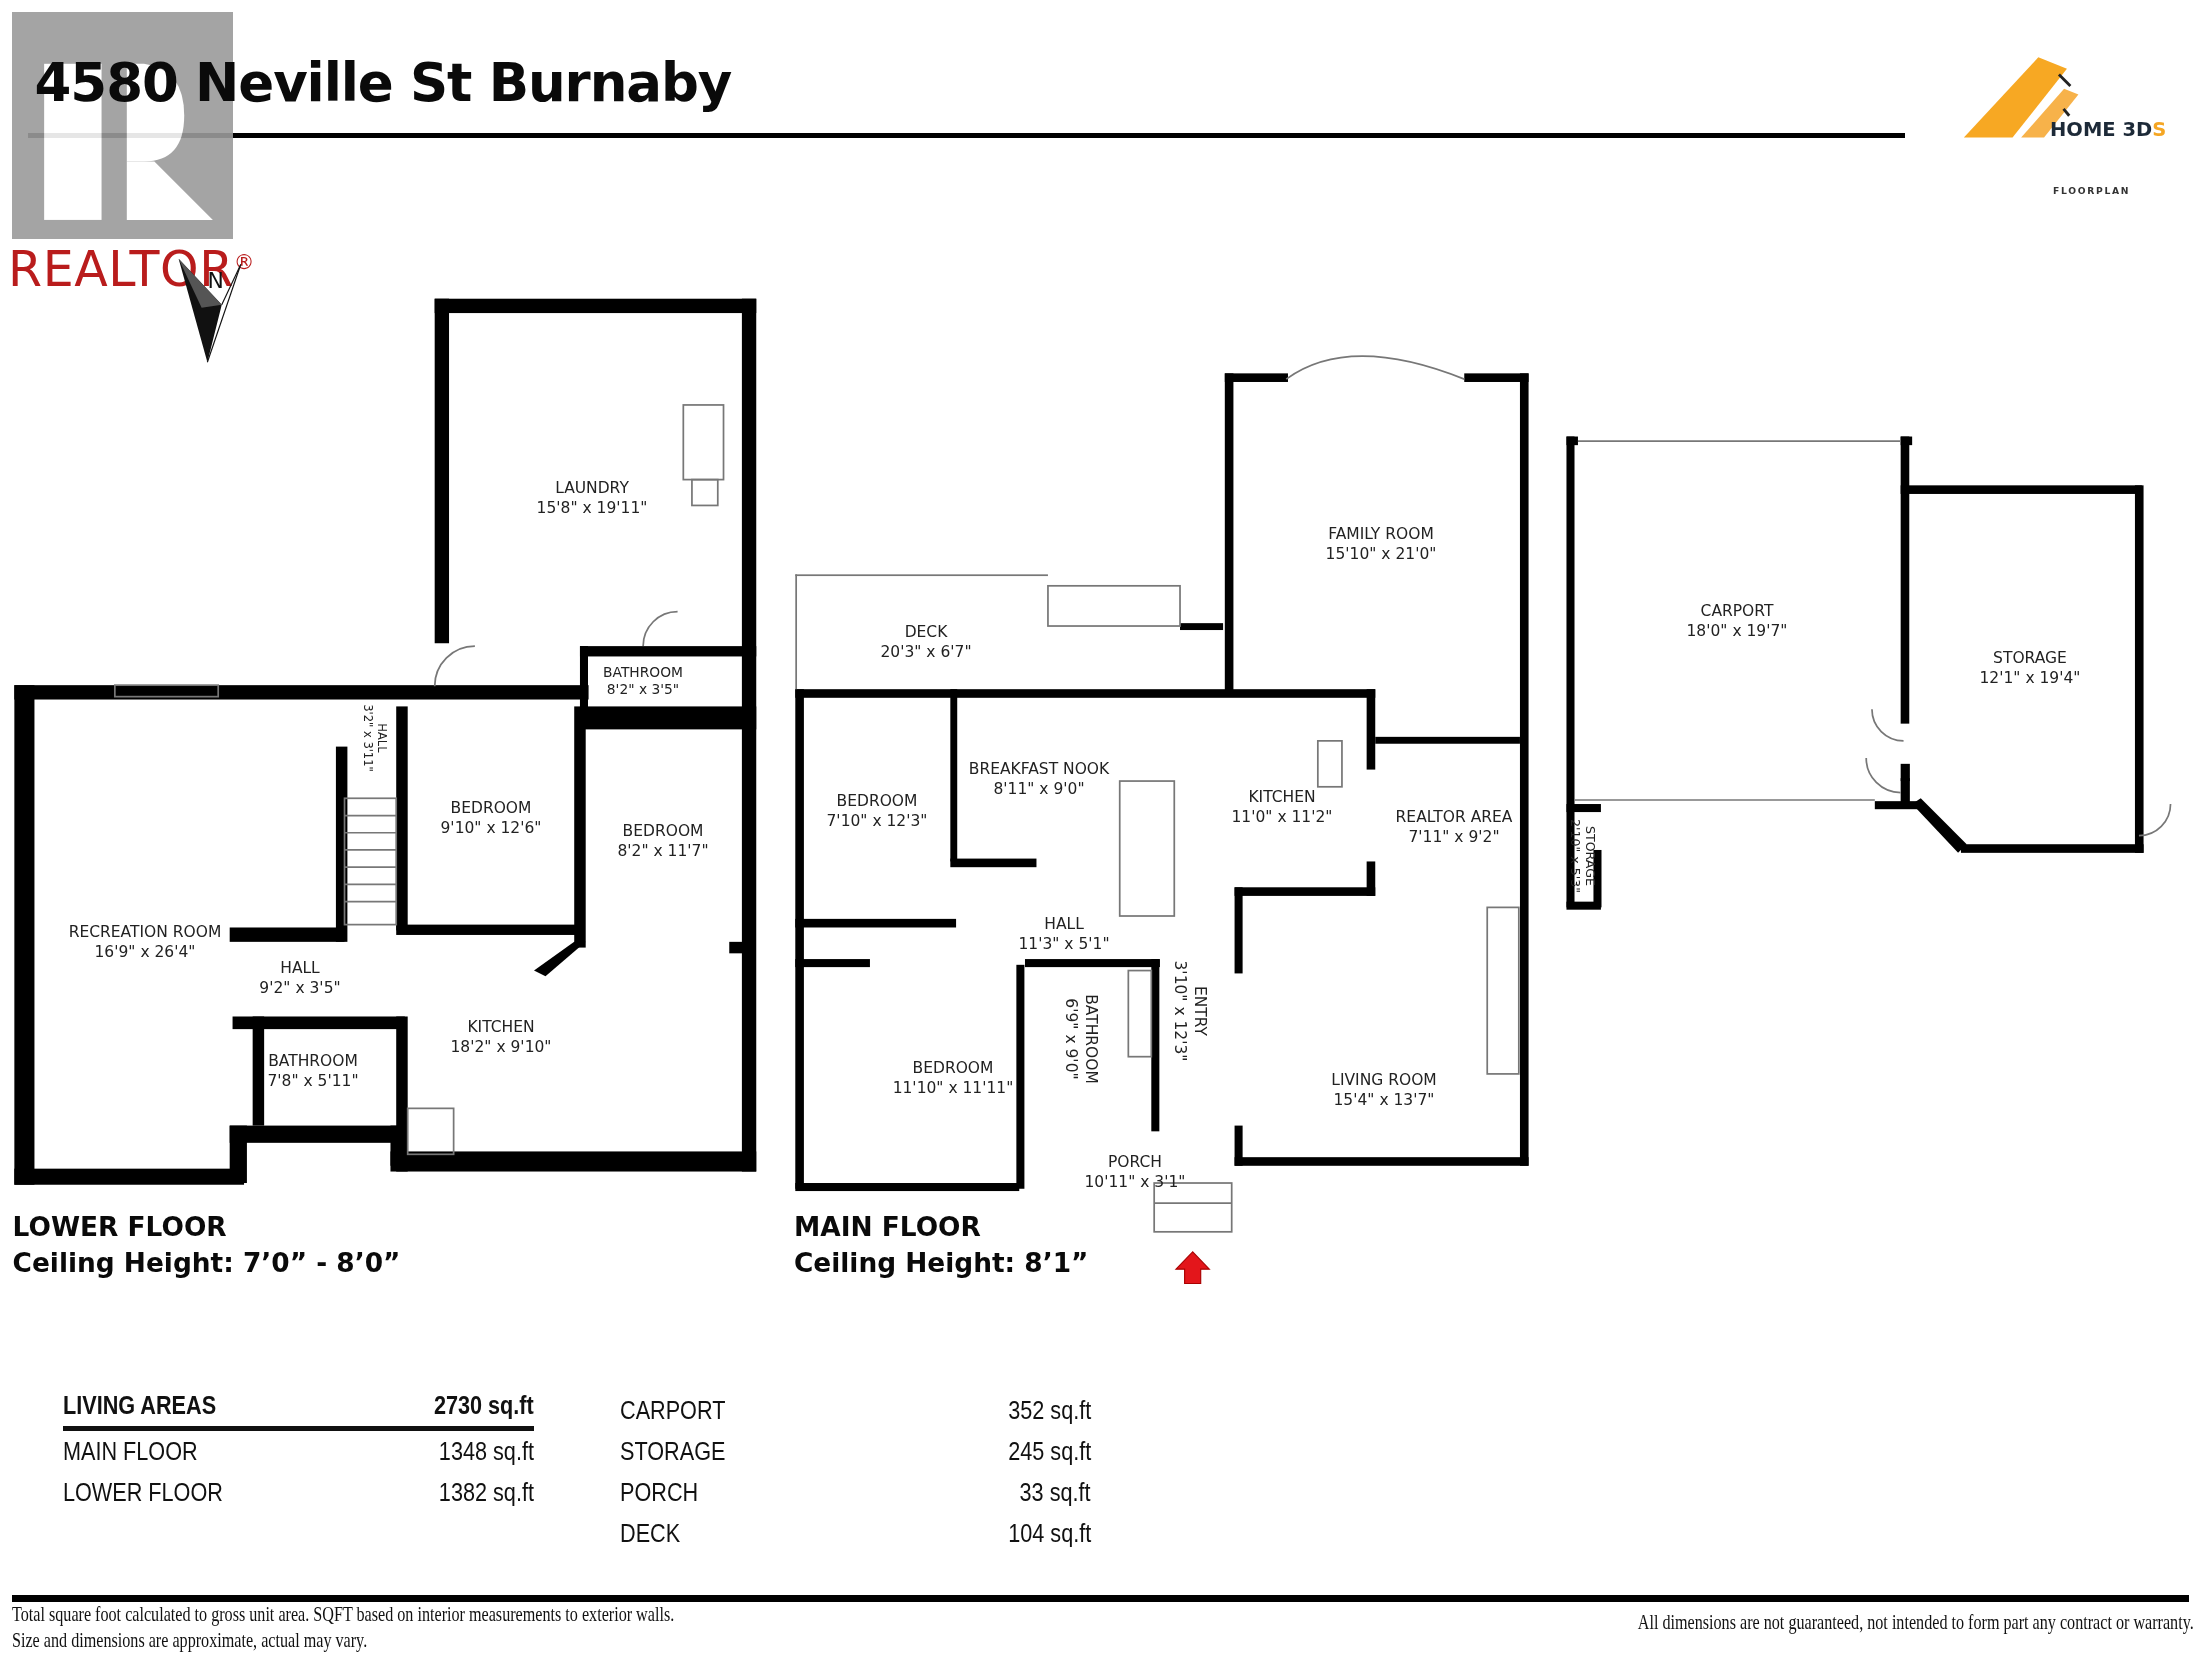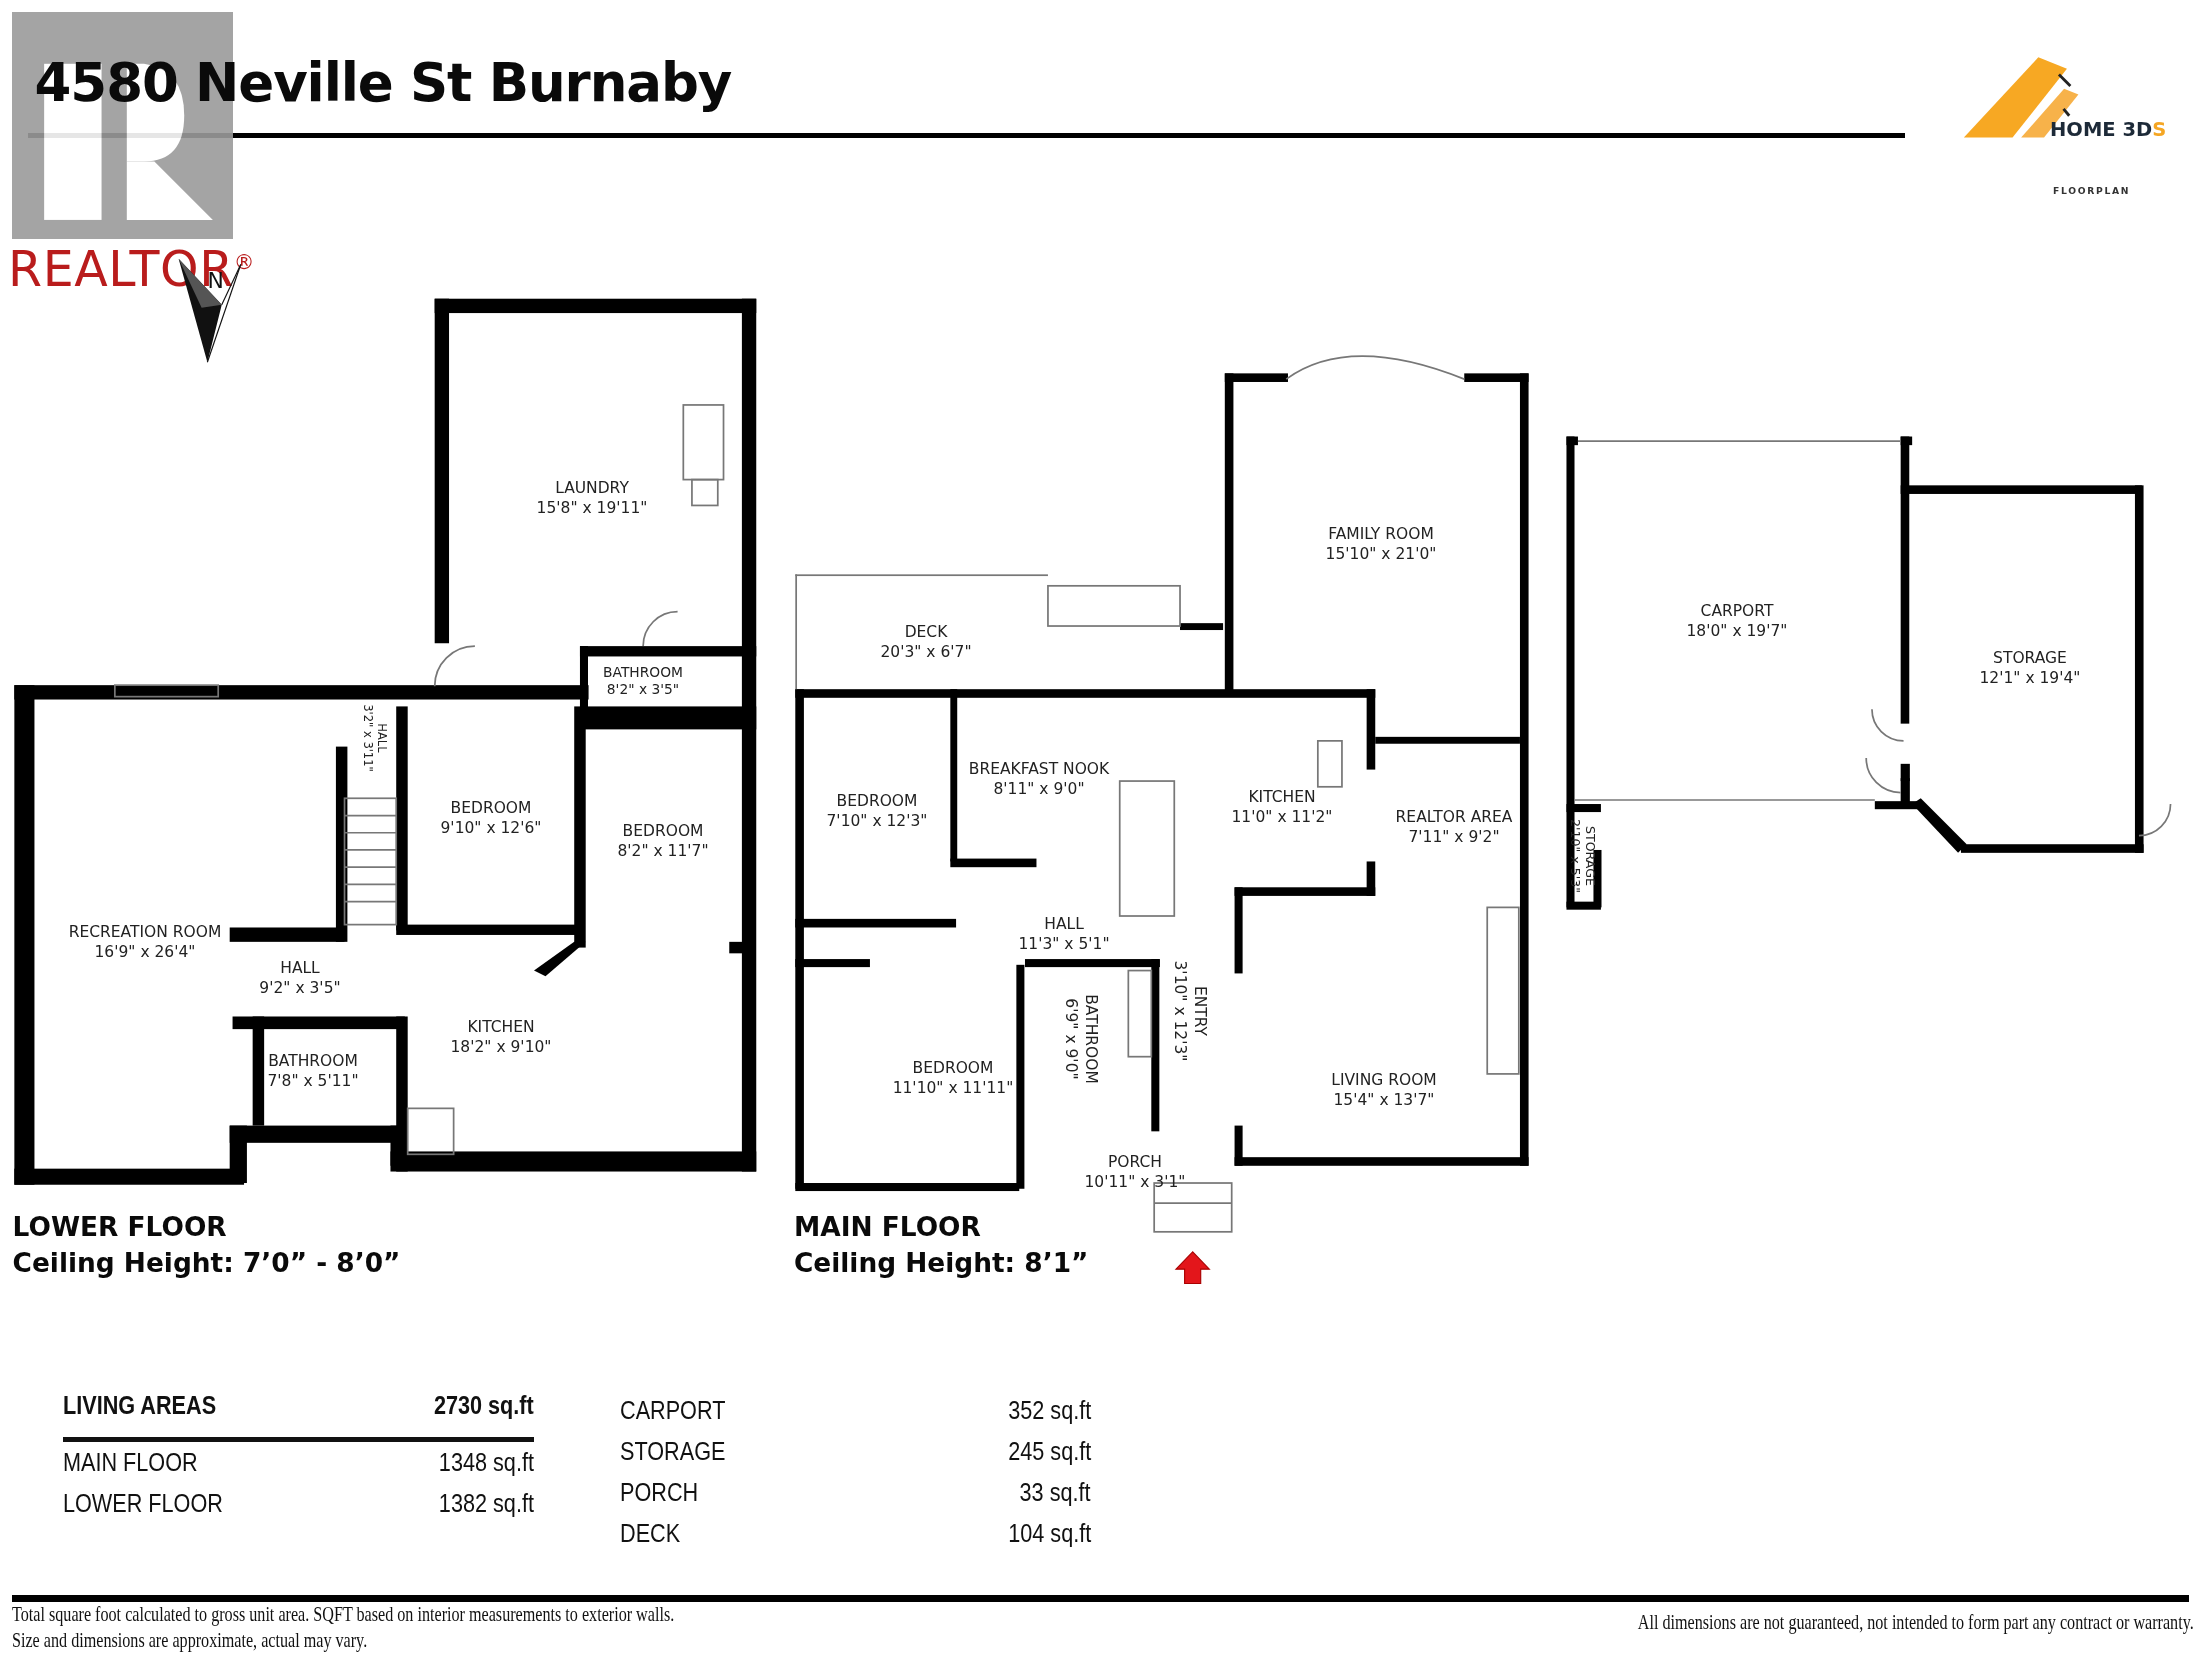--- a/index.html
+++ b/index.html
@@ -13,21 +13,21 @@
   #home3ds-logo { left:1958px; top:23px; width:195px; height:126px; }
   #home3ds-name { left:2050px; top:118px; font-size:19.5px; font-weight:bold; color:#1d2a38; white-space:nowrap; }
   #home3ds-name span.accent { color:#f5a623; }
   #home3ds-sub { left:2053px; top:141px; font-size:9.2px; font-weight:bold; color:#333; letter-spacing:1.7px;margin-top:44px; }
   #plans { left:0; top:0; width:2205px; height:1654px; z-index:1; }
   .room-label { position:absolute; text-align:center; font-size:15.5px; line-height:19.5px; color:#222; white-space:nowrap; transform:translate(-50%,-50%); z-index:4; }
   .room-label .dims { display:block; }
   .room-label.vertical { transform:translate(-50%,-50%) rotate(90deg); }
   .floor-caption { position:absolute; font-weight:bold; font-size:26.4px; line-height:36px; color:#0a0a0a; white-space:nowrap; }
   .area-table { position:absolute; width:471px; font-size:26.4px; font-weight:bold; }
-  .area-table .hdr { display:flex; justify-content:space-between; border-bottom:5.2px solid #111; padding-bottom:13px; height:34px; }
+  .area-table .hdr { display:flex; justify-content:space-between; border-bottom:5.2px solid #111; padding-bottom:2px; height:34px; }
   .area-table .row { display:flex; justify-content:space-between; height:41px; align-items:center; font-weight:normal; }
   .area-table span { font-family:"Liberation Sans Narrow", "Liberation Sans", sans-serif; transform:scaleX(0.82); transform-origin:left; display:inline-block; }
   .area-table span.val { transform-origin:right; }
   #footer-rule { left:11.5px; top:1595px; width:2177px; height:6.9px; background:#000; }
   .footer-text { position:absolute; font-family:"Liberation Serif", serif; font-size:20.7px; color:#111; white-space:nowrap; transform:scaleX(0.78); transform-origin:left; }
   #footer-right { transform-origin:right; }
 </style>
 </head>
 <body>
 

